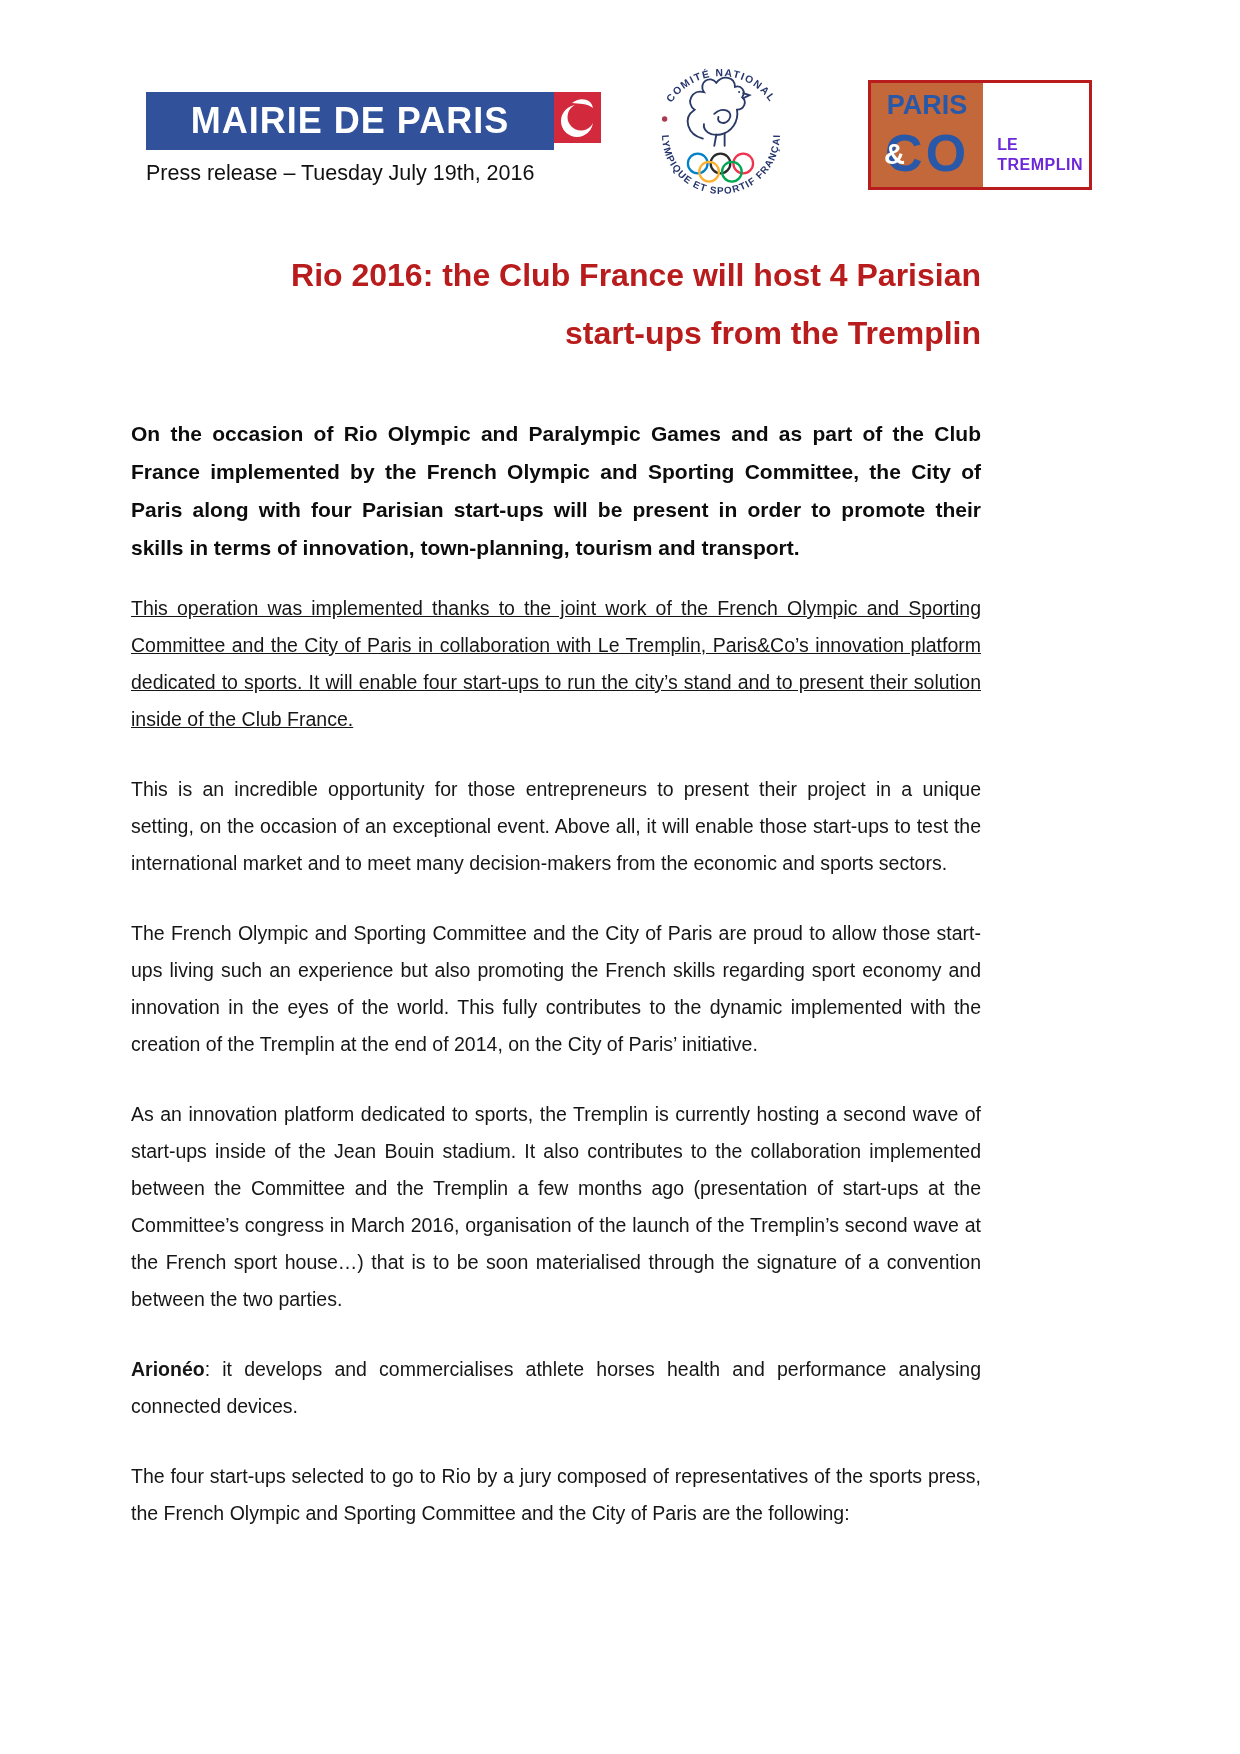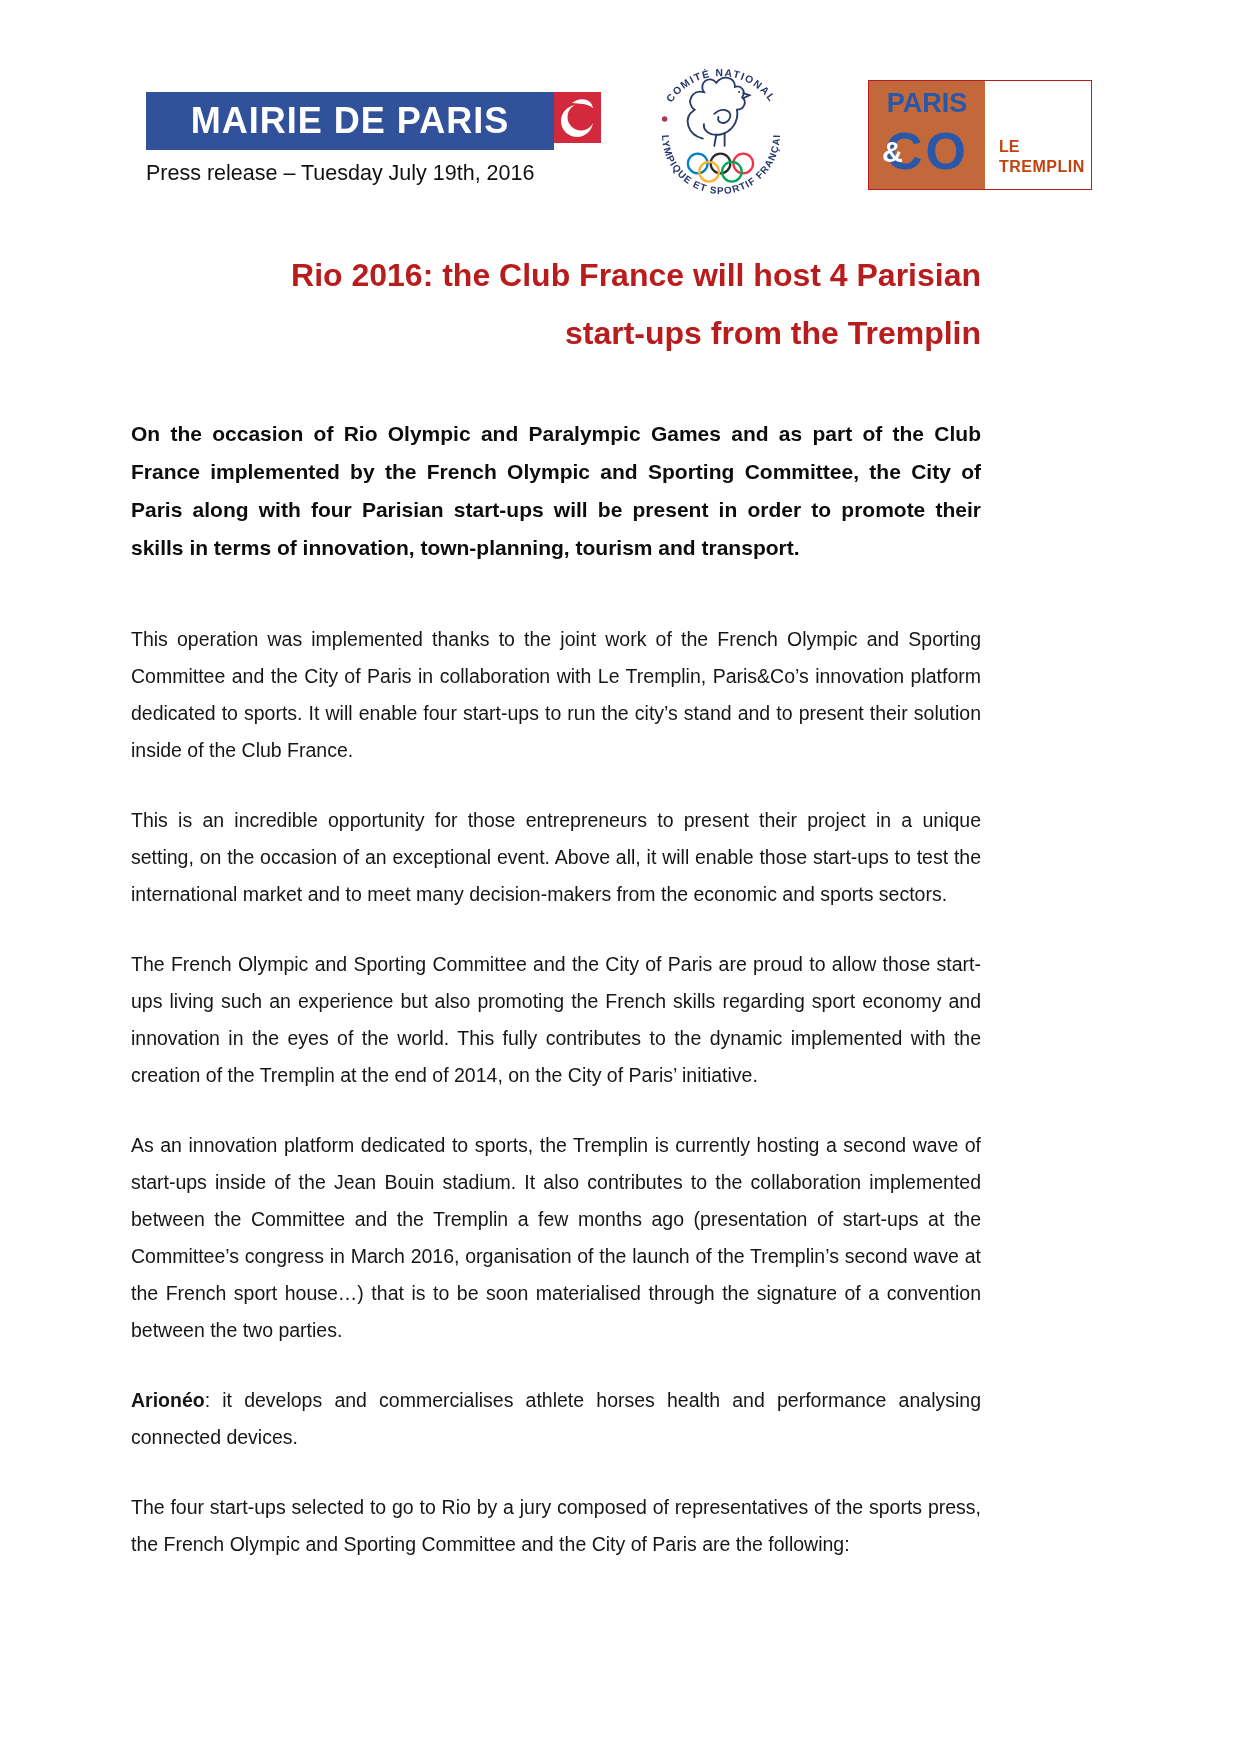--- a/index.html
+++ b/index.html
@@ -23,38 +23,38 @@
     font-weight:700;font-size:36px;letter-spacing:1px;white-space:nowrap;
   }
   .mairie-red{width:47px;height:51px;background:#d3293d;position:relative;overflow:hidden;}
   .pressline{margin-top:11px;font-size:21.5px;color:#111111;}
 
   .cnosf{position:absolute;left:646px;top:60px;width:150px;height:150px;}
   .cnosf text{font-family:"Liberation Sans",sans-serif;}
 
   .parisco{
     position:absolute;left:868px;top:80px;width:224px;height:110px;
-    border:1px solid #b91c1c;box-sizing:border-box;display:flex;background:#ffffff;
+    border:3px solid #b91c1c;box-sizing:border-box;display:flex;background:#ffffff;
   }
   .pc-left{width:116px;background:#c3683a;position:relative;text-align:center;color:#2a58a8;}
   .pc-paris{margin-top:9px;font-weight:700;font-size:27px;line-height:1;}
   .pc-co{font-weight:700;font-size:52px;line-height:0.92;margin-top:11px;letter-spacing:3px;}
   .pc-amp{position:absolute;left:13px;top:57px;color:#ffffff;font-weight:700;font-size:29px;line-height:1;}
   .pc-right{flex:1;display:flex;flex-direction:column;justify-content:flex-end;
-    padding:0 6px 13px 14px;color:#c2410c;font-weight:700;}
+    padding:0 6px 13px 14px;color:#6d28d9;font-weight:700;}
   .pc-le{font-size:16px;line-height:1.45;}
   .pc-tremplin{font-size:16px;letter-spacing:0.5px;}
 
   
   .content{position:absolute;left:131px;top:0;width:850px;}
   .title{margin:246px 0 0 0;text-align:right;font-weight:700;font-size:32px;line-height:58px;color:#b91c1c;}
   .title span{display:block;}
   .lead{margin:53px 0 0 0;font-weight:700;font-size:21px;line-height:38px;text-align:justify;color:#0c0c0c;}
   .para{margin:33px 0 0 0;font-size:19.5px;line-height:37px;text-align:justify;color:#161616;}
-  .para.after-lead{margin-top:54px;}
+  .para.after-lead{margin-top:23px;text-decoration:underline;}
 </style>
 </head>
 <body>
 
 <div class="header">
 
   <div class="mairie">
     <div class="mairie-bar">
       <div class="mairie-blue">MAIRIE DE PARIS</div>
       <div class="mairie-red">

